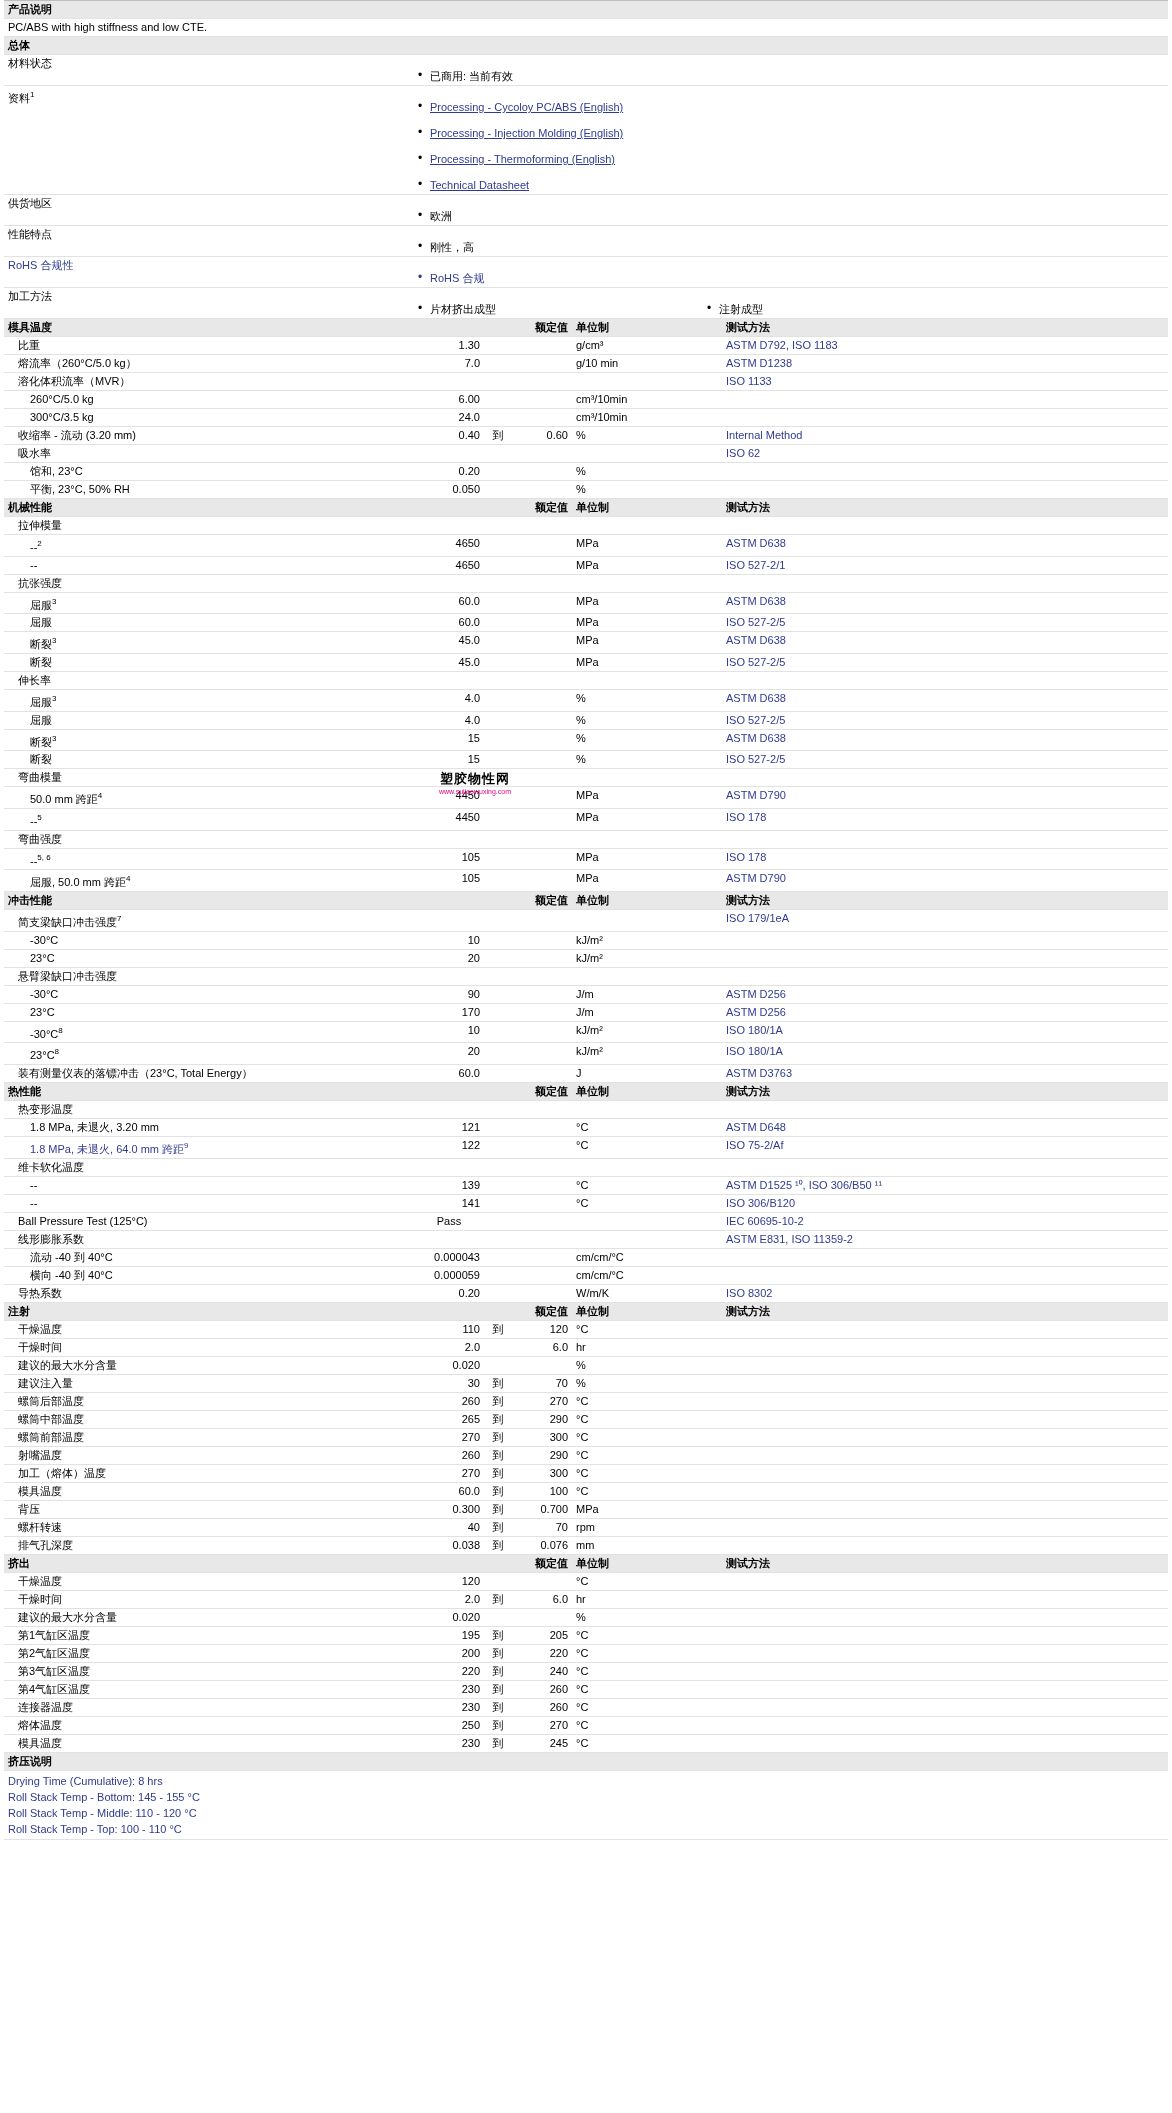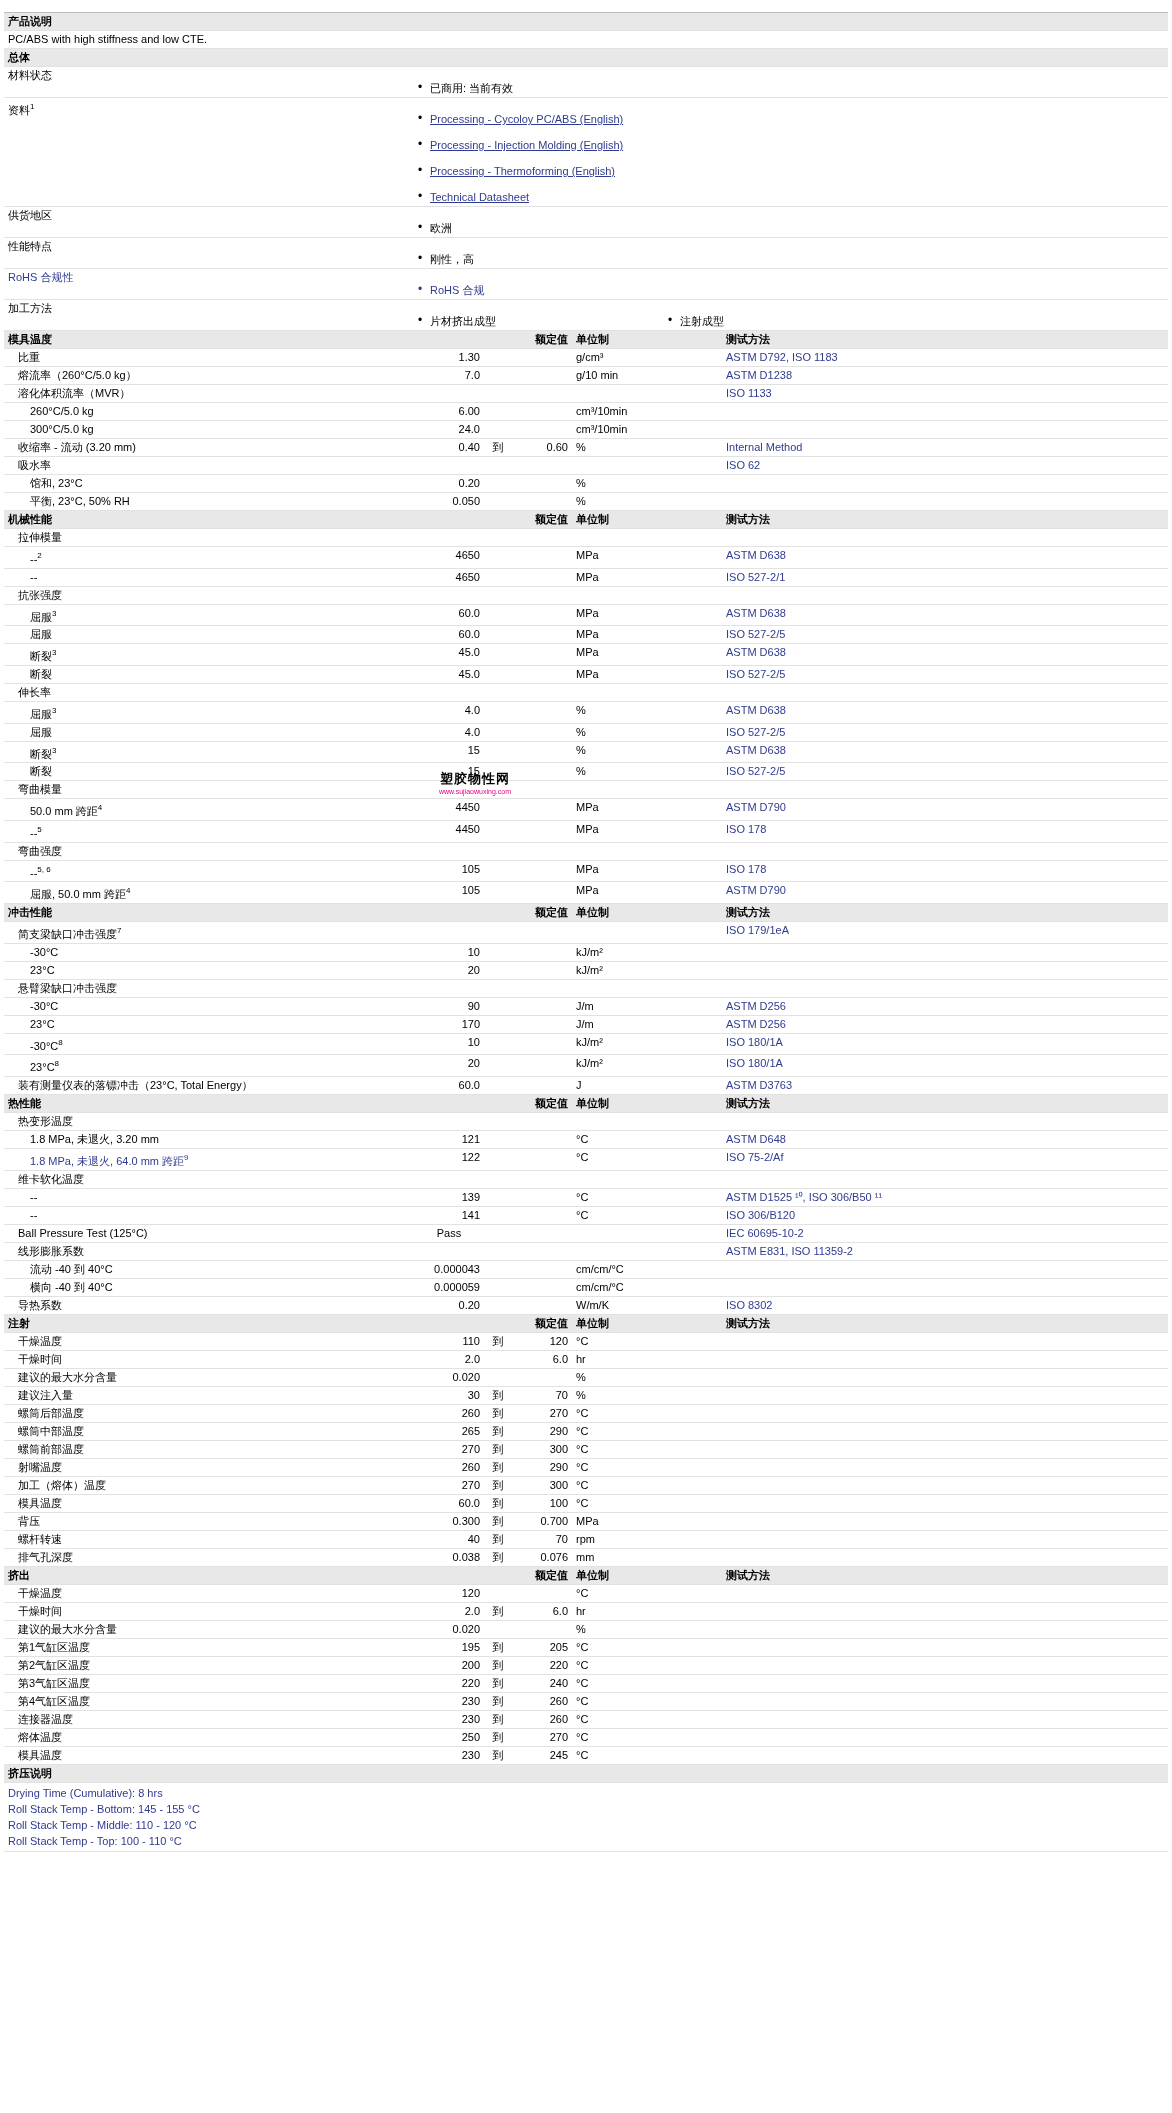--- a/index.html
+++ b/index.html
@@ -9,21 +9,21 @@
   }
   body {
     font-family: "Liberation Sans", sans-serif;
     font-size: 11px;
     color: #000000;
     width: 1172px;
   }
   .sheet {
     width: 1172px;
     box-sizing: border-box;
-    padding: 12px 4px;
+    padding: 0 4px;
   }
   table.ds {
     width: 1164px;
     border-collapse: collapse;
     table-layout: fixed;
   }
   table.ds td {
     padding: 2px 4px;
     vertical-align: top;
     border-bottom: 1px solid #e2e2e2;
@@ -102,20 +102,21 @@
     left: 0;
     top: -1px;
     font-size: 12px;
   }
   .bullets a {
     color: #2f3b8f;
     text-decoration: underline;
   }
   .two-col-bullets {
     display: flex;
+    gap: 39px;
   }
   .two-col-bullets .colA { width: 250px; }
   .two-col-bullets .colB { width: 250px; }
   .watermark {
     position: absolute;
     left: 395px;
     top: 770px;
     width: 160px;
     text-align: center;
     pointer-events: none;
@@ -252,21 +253,21 @@
         </tr>
         <tr>
           <td class="ind2">260°C/5.0 kg</td>
           <td class="num">6.00</td>
           <td class="num2"></td>
           <td class="num"></td>
           <td class="unit">cm³/10min</td>
           <td class="test"></td>
         </tr>
         <tr>
-          <td class="ind2">300°C/5.0 kg</td>
+          <td class="ind2">300°C/3.5 kg</td>
           <td class="num">24.0</td>
           <td class="num2"></td>
           <td class="num"></td>
           <td class="unit">cm³/10min</td>
           <td class="test"></td>
         </tr>
         <tr>
           <td class="ind1">收缩率 - 流动 (3.20 mm)</td>
           <td class="num">0.40</td>
           <td class="num2">到</td>

